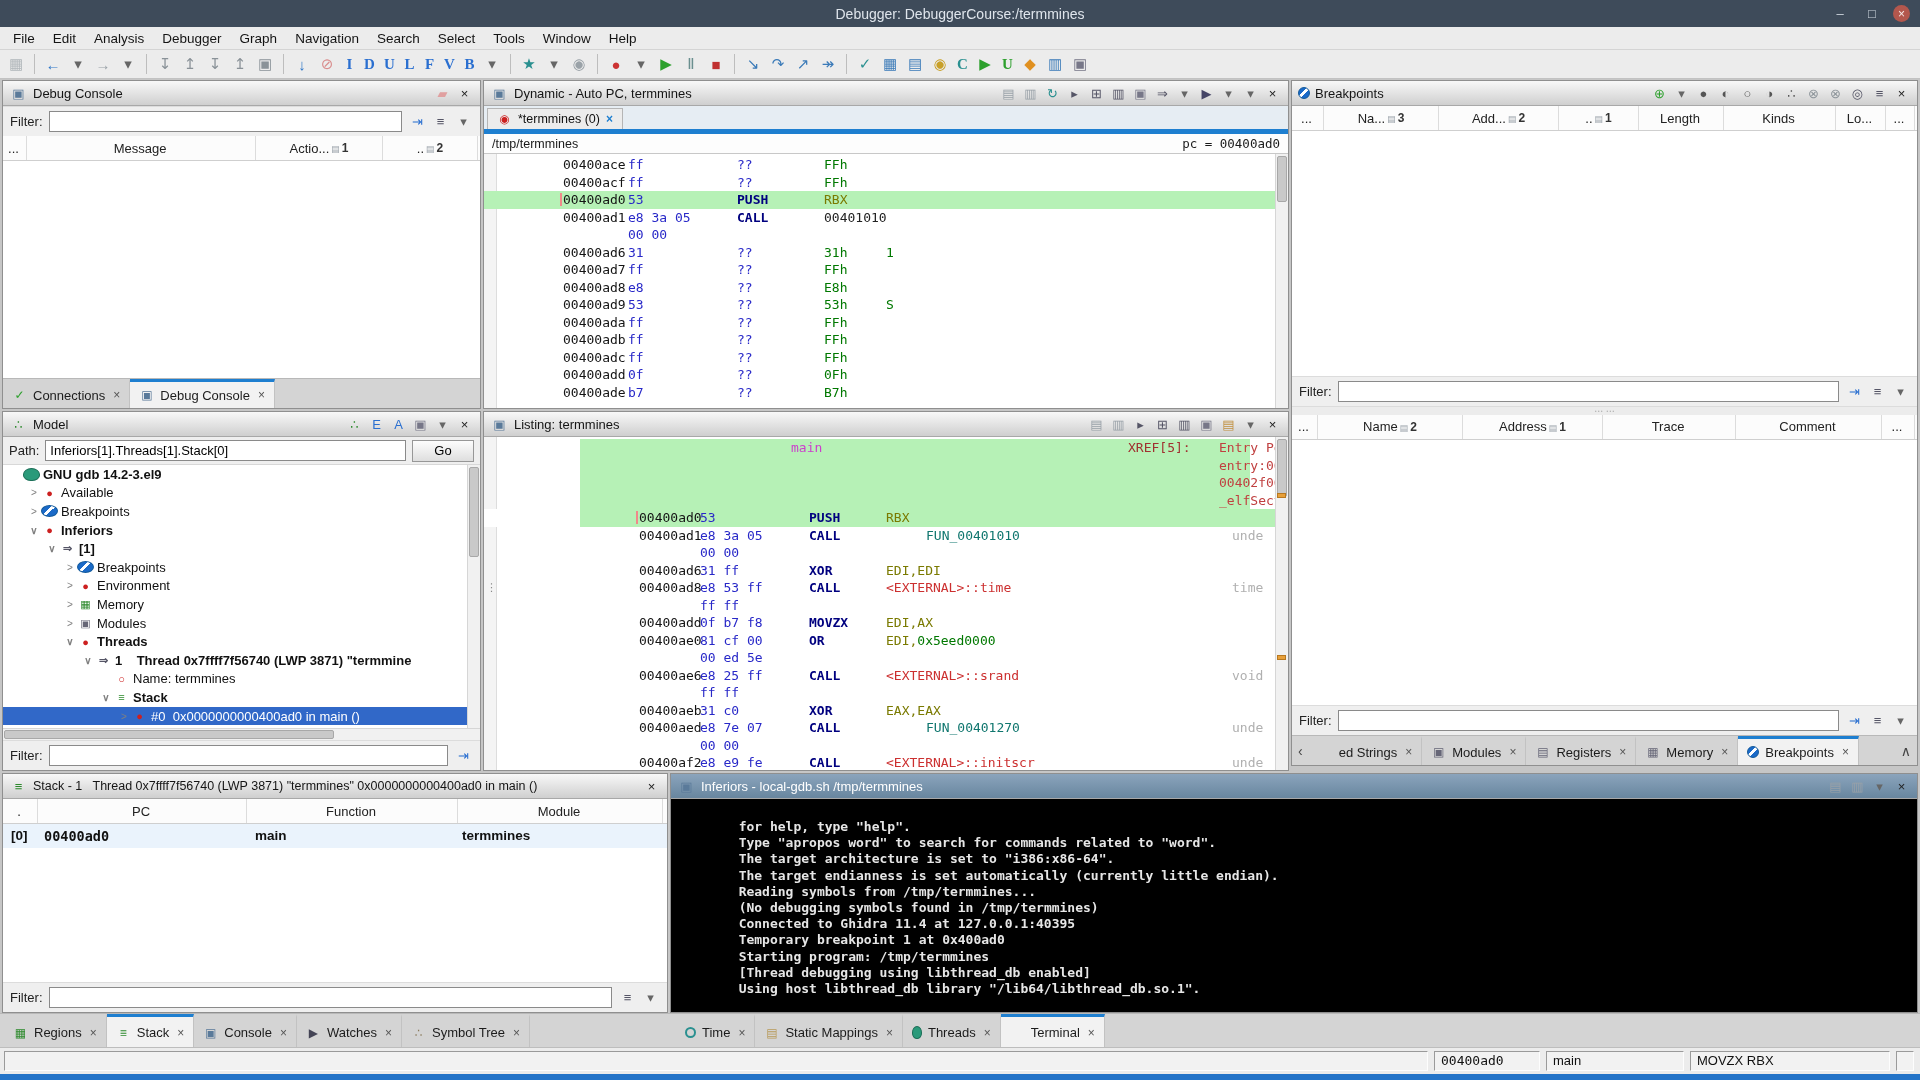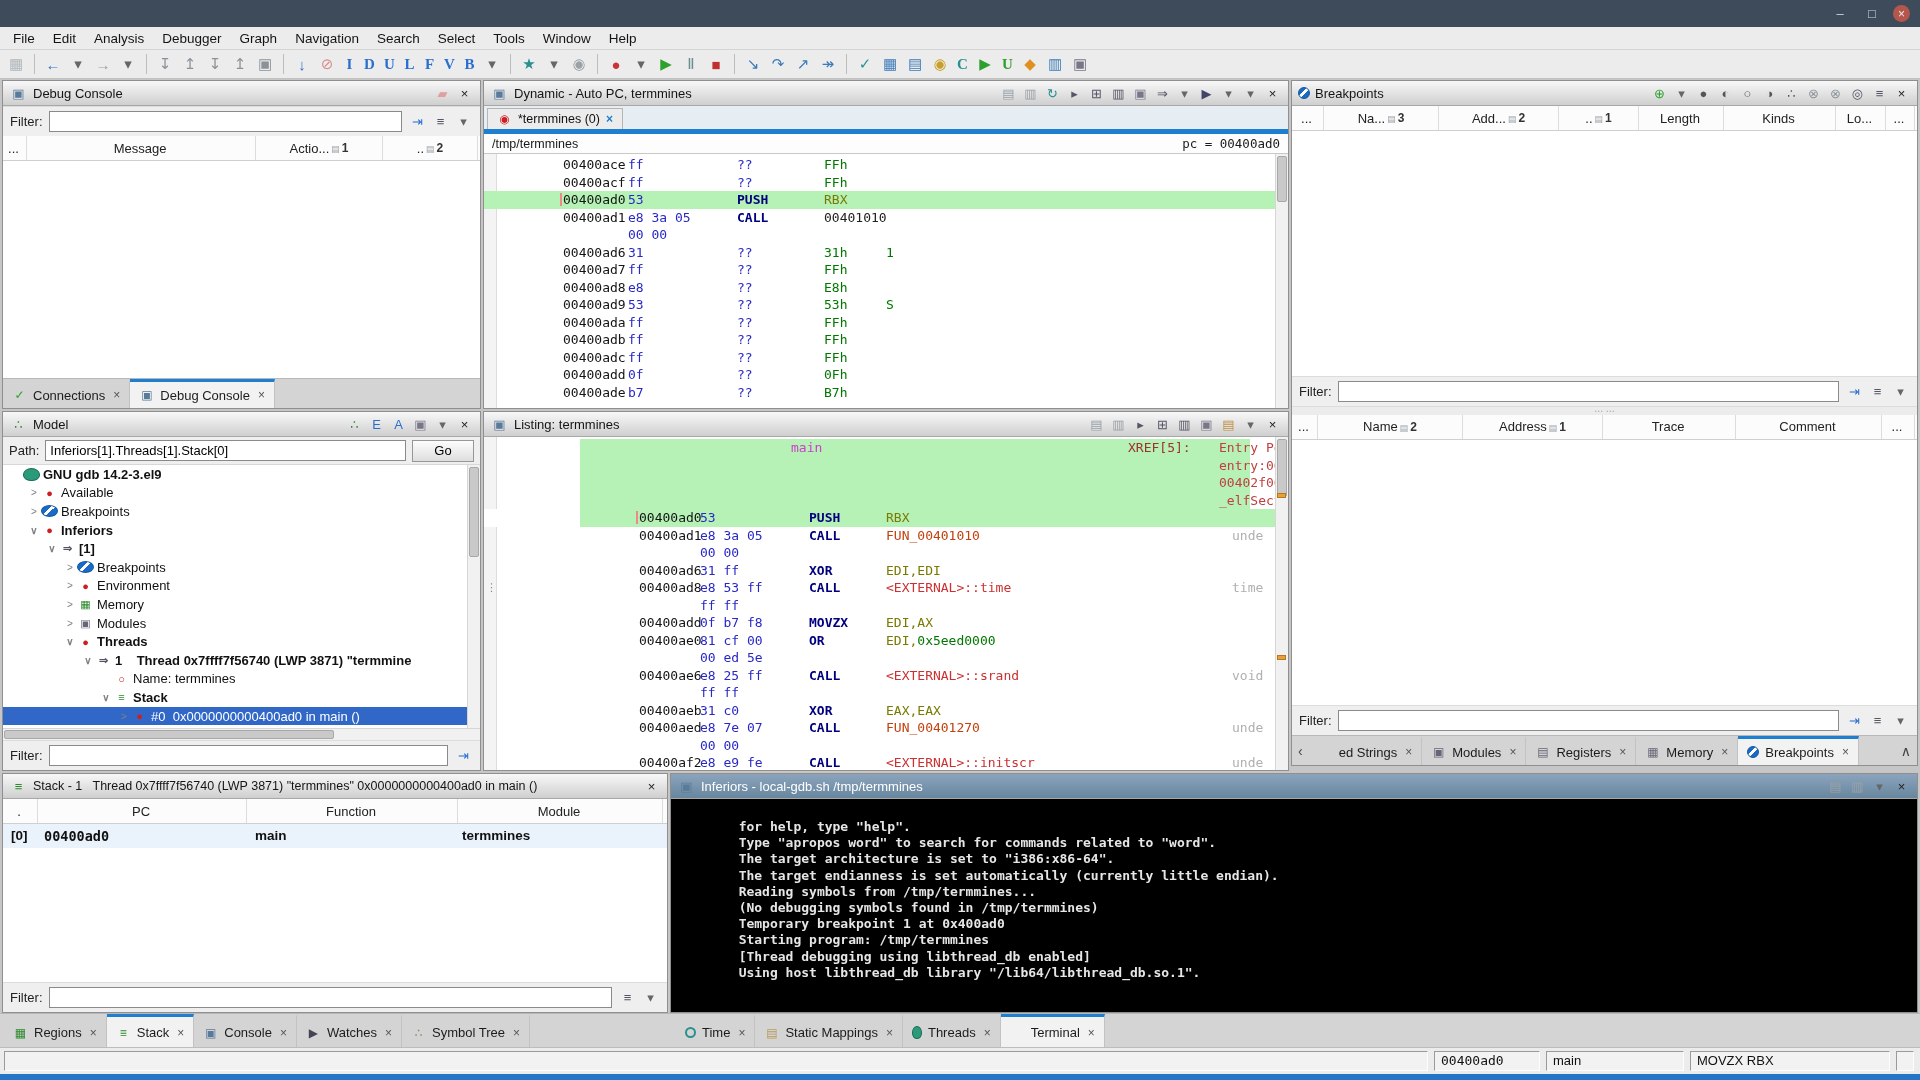--- a/index.html
+++ b/index.html
@@ -81,21 +81,21 @@
   .arow { position:relative; height:17.5px; }
   .arow > span { position:absolute; top:1px; white-space:pre; }
   .arow .o { display:flex; }
   .arow .o span { position:static; white-space:pre; }
   .dyn .a { left:79px; color:#141414; } .dyn .b { left:144px; color:#2828c8; }
   .dyn .m { left:253px; } .dyn .o { left:340px; } .dyn .x { left:402px; color:#007800; }
   .lst .a { left:155px; color:#141414; } .lst .b { left:216px; color:#2828c8; }
   .lst .m { left:325px; } .lst .o { left:402px; }
   .lst .cmt { left:748px; color:#b0b0b0; }
   .m.q { color:#2828c8; } .m.mn { color:#00007f;font-weight:bold; }
-  .reg { color:#7a7a00; } .imm { color:#007800; } .fun { color:#c2410c; } .ext { color:#cc3030; } .tgt { color:#222; }
+  .reg { color:#7a7a00; } .imm { color:#007800; } .fun { color:#0f766e;margin-left:40px; } .ext { color:#cc3030; } .tgt { color:#222; }
   .dyn .arow.cur { background:#b6f1b6; }
   .lst .arow.cur { background:linear-gradient(to right,#fff 96px,#b6f1b6 96px); }
   .arow.cur::before { content:""; position:absolute; width:2px; top:2px; height:13px; background:#f08a8a; }
   .dyn .arow.cur::before { left:76px; }
   .lst .arow.cur::before { left:152px; }
   .dyn::before, .lst::before { content:""; position:absolute; left:0; top:0; bottom:0; width:12px; background:#f4f4f4; border-right:1px solid #ddd; }
   .ldots { position:absolute; left:2px; top:44%; color:#8a8a8a; font-size:11px; line-height:7px; }
   .mark { position:absolute; right:2px; width:9px; height:5px; background:#e8a03a; border:1px solid #b87820; }
 
   
@@ -140,20 +140,21 @@
 
   #statusbar { position:absolute; left:0; top:1047px; width:1920px; height:27px; background:#ececec; border-top:1px solid #bdbdbd; }
   .scell { position:absolute; top:3px; height:20px; background:#f2f2f2; border:1px solid; border-color:#9a9a9a #fdfdfd #fdfdfd #9a9a9a; font-size:13px; padding:1px 6px; overflow:hidden; white-space:nowrap; }
   .scell.mono { font-family:"DejaVu Sans Mono",monospace; }
   #bluebottom { position:absolute; left:0; top:1074px; width:1920px; height:6px; background:#2474c8; }
 </style>
 </head>
 <body>
 
 <div id="titlebar">
+  <span class="ttext">Debugger: DebuggerCourse:/termmines</span>
   <span class="wctrls">
 
   <span class="wc min">
         <span>–</span>
       </span>
       <span class="wc max">
         <span>□</span>
       </span>
       <span class="wc close">
         <span>×</span>
@@ -973,20 +974,23 @@
         <span class="w">The target endianness is set automatically (currently little endian).</span></div>
 
         <div class="tline">
           
         <span class="w">Reading symbols from </span><span class="g">/tmp/termmines</span><span class="w">...</span></div>
 
         <div class="tline">
           
         <span class="w">(No debugging symbols found in </span><span class="g">/tmp/termmines</span><span class="w">)</span></div>
 
+        <div class="tline">
+          
+        <span class="w">Connected to Ghidra 11.4 at 127.0.0.1:40395</span></div>
 
         <div class="tline">
           
         <span class="w">Temporary breakpoint 1 at </span><span class="b">0x400ad0</span></div>
 
         <div class="tline">
           
         <span class="w">Starting program: </span><span class="g">/tmp/termmines</span></div>
 
         <div class="tline">

